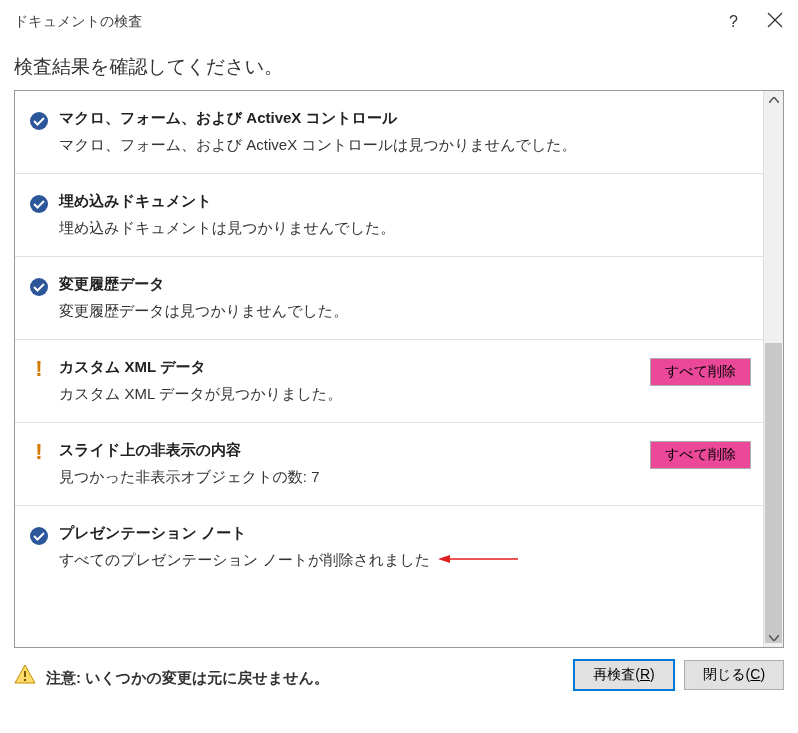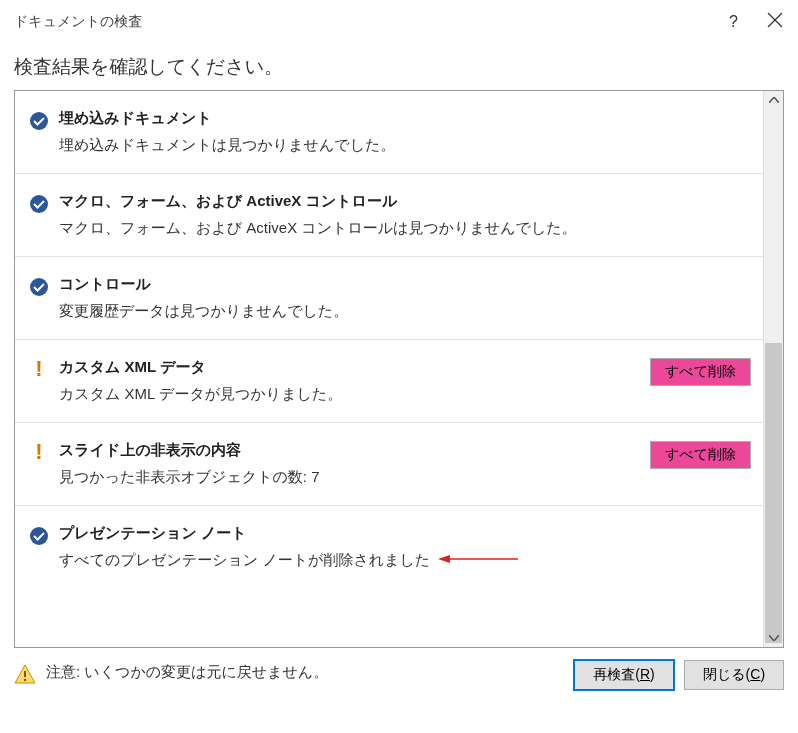--- a/index.html
+++ b/index.html
@@ -113,24 +113,25 @@
     .arrow-annotation svg { width: 80px; height: 16px; }
     
     .footer {
       display: flex;
       align-items: center;
       justify-content: space-between;
       padding: 12px 14px;
     }
     .footer-warning {
       display: flex;
-      align-items: flex-start;
+      align-items: flex-end;
       gap: 10px;
       font-size: 15px;
       color: #333;
+      font-weight: bold;
     }
     .warning-triangle svg { width: 22px; height: 22px; }
     .footer-buttons { display: flex; gap: 10px; }
     .footer-btn {
       background: #e1e1e1;
       border: 1px solid #adadad;
       font-size: 14px;
       padding: 5px 0;
       font-family: inherit;
       cursor: pointer;
@@ -166,51 +167,51 @@
     <div class="result-item">
       <div class="result-icon">
         <span class="check-icon">
           <svg viewBox="0 0 20 20">
               <circle cx="10" cy="10" r="9" fill="#2b579a"></circle>
               <path d="M5 10 L8.5 13.5 L15 7" stroke="#fff" stroke-width="2" fill="none"></path>
             </svg>
         </span>
       </div>
       <div class="result-body">
+        <div class="result-title">マクロ、フォーム、および ActiveX コントロール</div>
+        <div class="result-desc">マクロ、フォーム、および ActiveX コントロールは見つかりませんでした。</div>
+      </div>
+    </div>
+
+    <div class="result-item">
+      <div class="result-icon">
+        <span class="check-icon">
+          <svg viewBox="0 0 20 20">
+              <circle cx="10" cy="10" r="9" fill="#2b579a"></circle>
+              <path d="M5 10 L8.5 13.5 L15 7" stroke="#fff" stroke-width="2" fill="none"></path>
+            </svg>
+        </span>
+      </div>
+      <div class="result-body">
         <div class="result-title">埋め込みドキュメント</div>
         <div class="result-desc">埋め込みドキュメントは見つかりませんでした。</div>
       </div>
     </div>
 
     <div class="result-item">
       <div class="result-icon">
         <span class="check-icon">
           <svg viewBox="0 0 20 20">
               <circle cx="10" cy="10" r="9" fill="#2b579a"></circle>
               <path d="M5 10 L8.5 13.5 L15 7" stroke="#fff" stroke-width="2" fill="none"></path>
             </svg>
         </span>
       </div>
       <div class="result-body">
-        <div class="result-title">マクロ、フォーム、および ActiveX コントロール</div>
-        <div class="result-desc">マクロ、フォーム、および ActiveX コントロールは見つかりませんでした。</div>
-      </div>
-    </div>
-
-    <div class="result-item">
-      <div class="result-icon">
-        <span class="check-icon">
-          <svg viewBox="0 0 20 20">
-              <circle cx="10" cy="10" r="9" fill="#2b579a"></circle>
-              <path d="M5 10 L8.5 13.5 L15 7" stroke="#fff" stroke-width="2" fill="none"></path>
-            </svg>
-        </span>
-      </div>
-      <div class="result-body">
-        <div class="result-title">コントロール</div>
+        <div class="result-title">変更履歴データ</div>
         <div class="result-desc">変更履歴データは見つかりませんでした。</div>
       </div>
     </div>
 
     <div class="result-item">
       <div class="result-icon">
         <div class="warn-icon">!</div>
       </div>
       <div class="result-body">
         <div class="result-title">カスタム XML データ</div>

